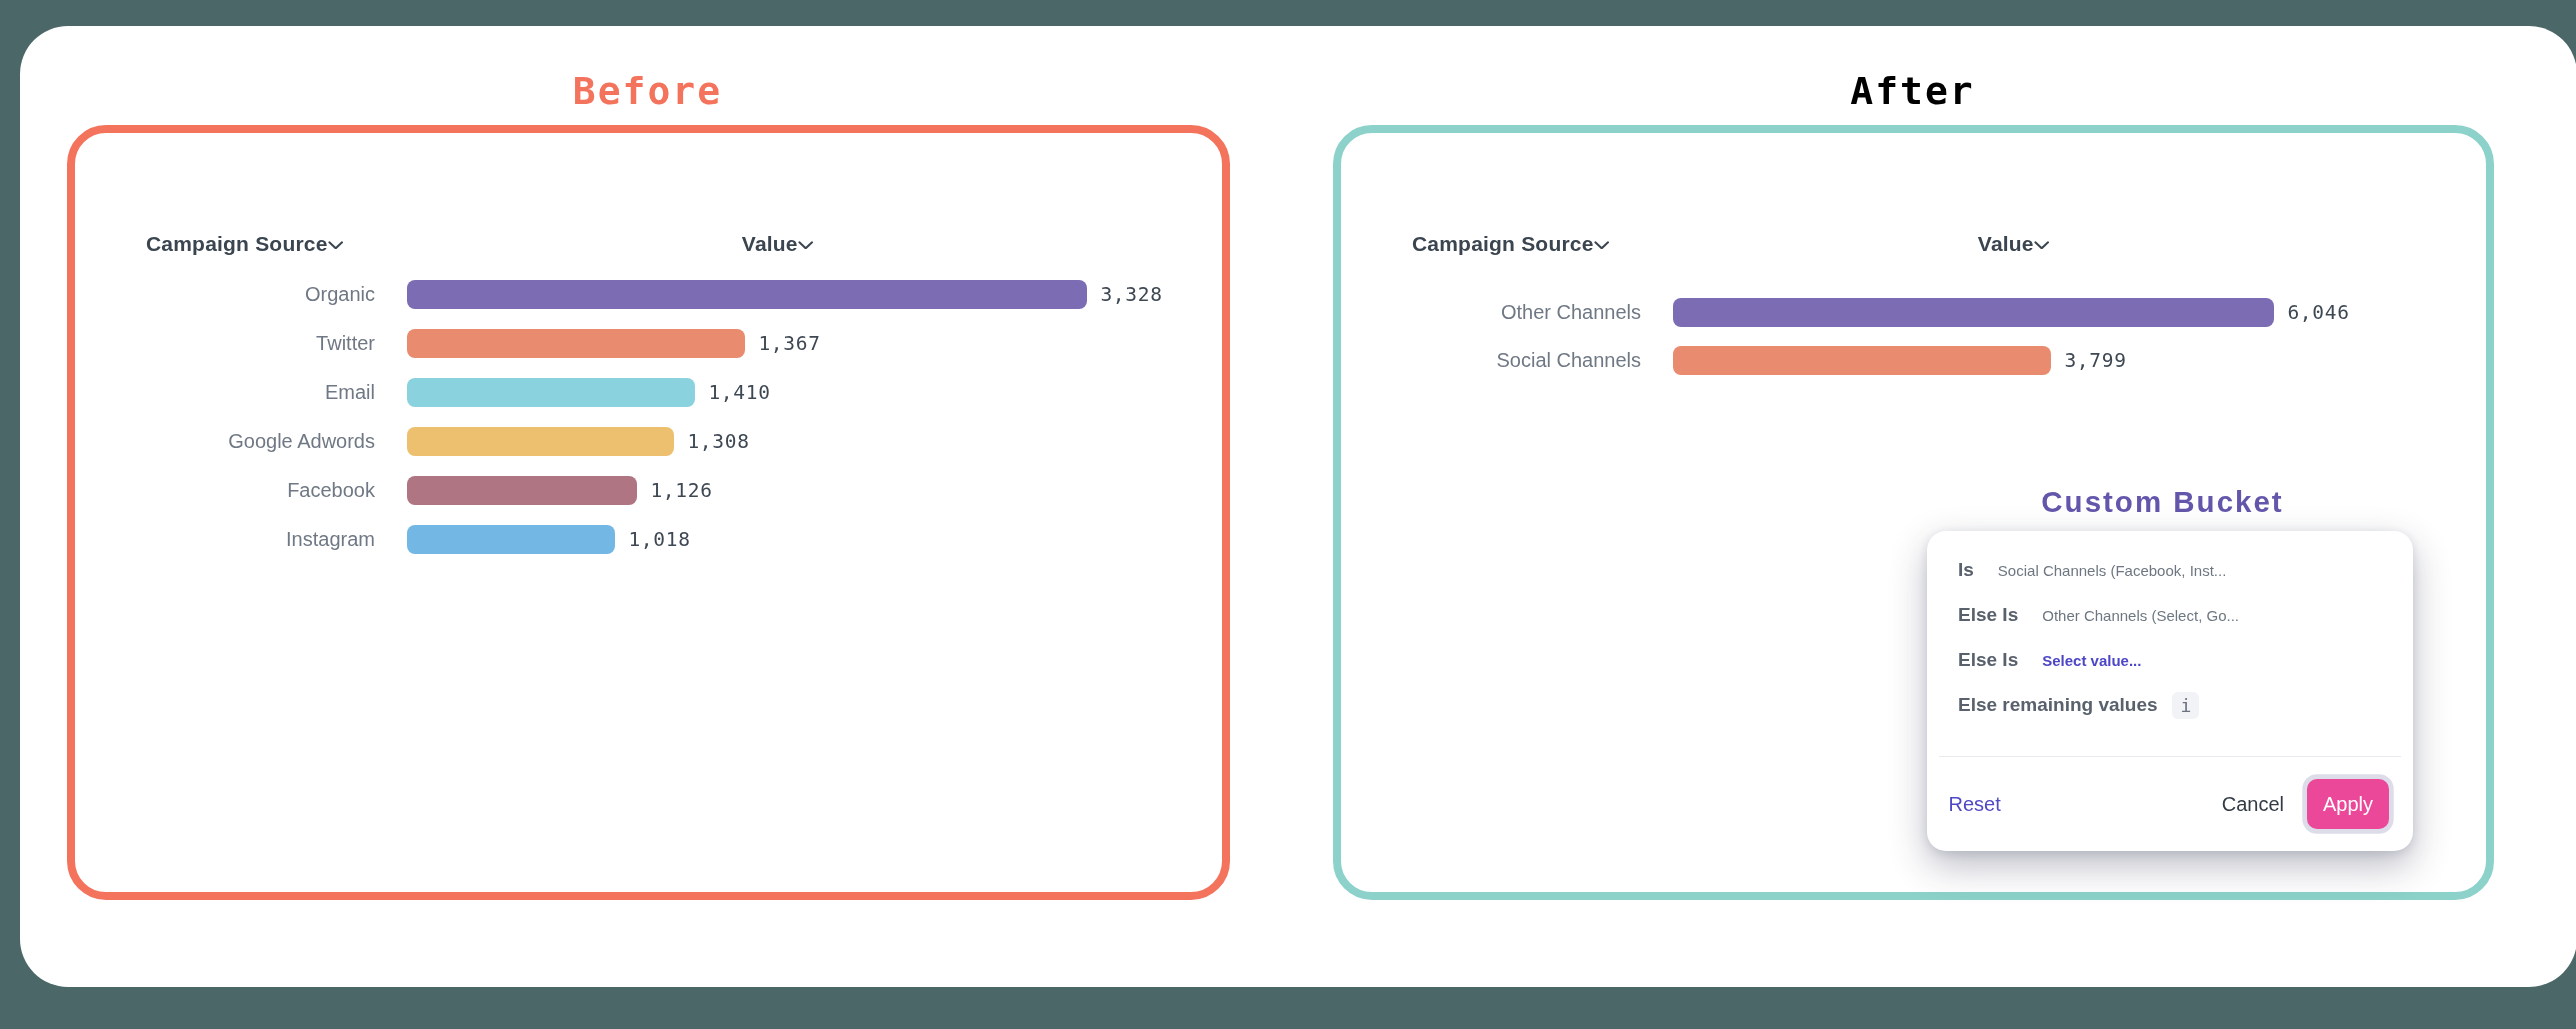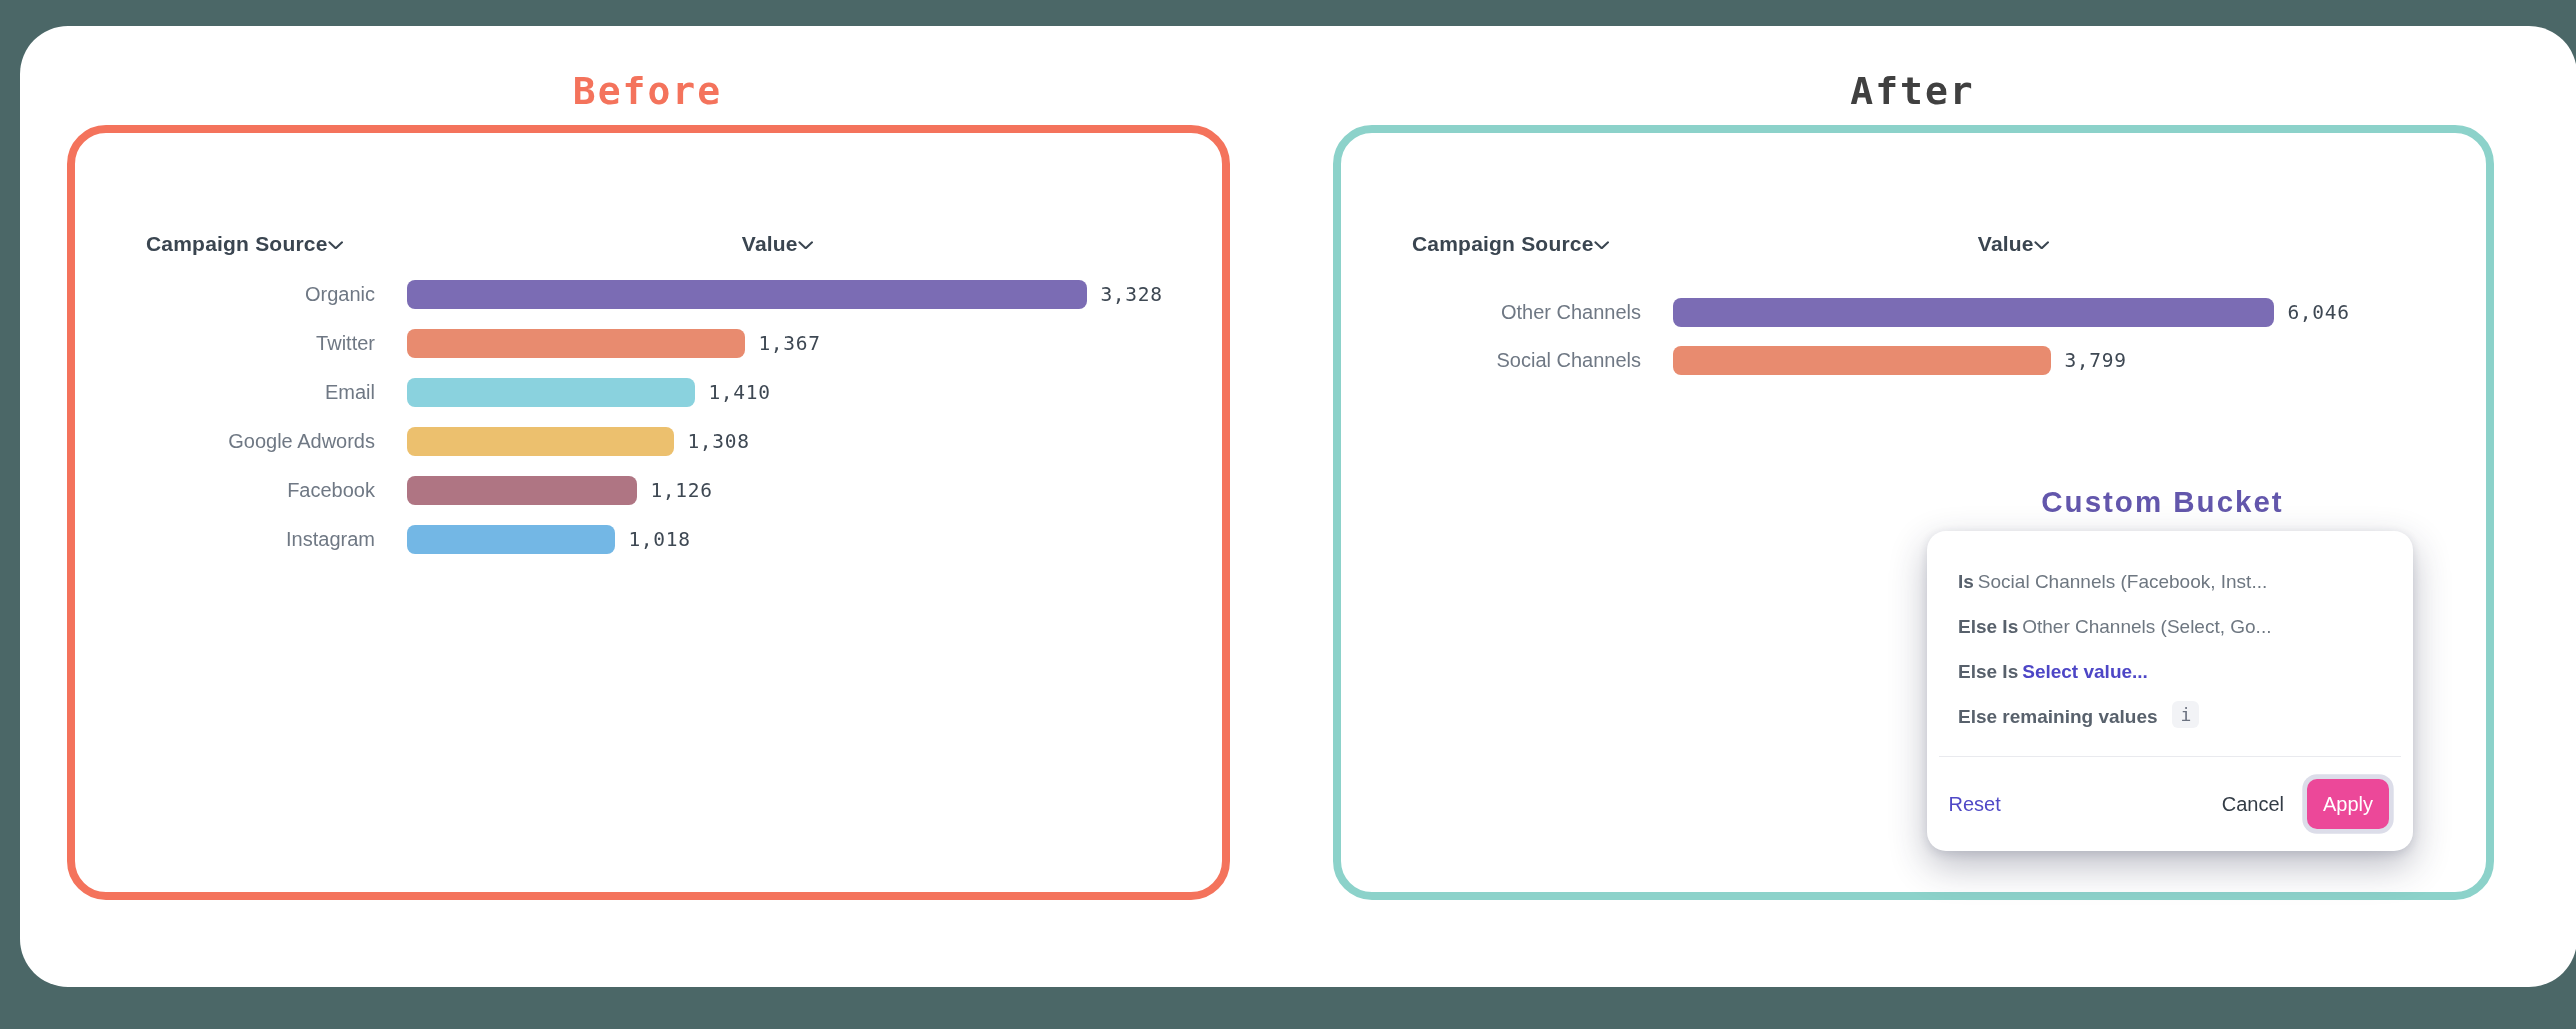--- a/index.html
+++ b/index.html
@@ -6,21 +6,21 @@
   .stage{position:relative;width:2576px;height:1029px;background:#4b6767;overflow:hidden;
          font-family:"Liberation Sans",sans-serif;}
   .card{position:absolute;left:20px;top:25.5px;width:2536px;height:961px;background:#ffffff;
         border-radius:48px;padding-left:21px;}
 
   
   .panel-title{position:absolute;top:43px;height:44px;line-height:44px;width:335px;text-align:center;
         font-family:"DejaVu Sans Mono","Liberation Mono",monospace;font-weight:bold;
         font-size:38px;letter-spacing:2px;}
   .before-title{left:460px;color:#f4735c;}
-  .after-title{left:1725px;color:#404040;}
+  .after-title{left:1725px;color:#000000;}
 
   
   .panel{position:absolute;top:99px;height:775px;border:8.7px solid #000;border-radius:39px;
         box-sizing:border-box;background:#fff;}
   .before-panel{left:47px;width:1163px;border-color:#f4735c;}
   .after-panel{left:1313px;width:1161px;border-color:#8cd2ca;}
 
   
   .thead{position:absolute;left:0;right:0;top:94px;height:34px;}
   .th{position:absolute;top:0;height:34px;display:flex;align-items:center;
@@ -43,23 +43,23 @@
   .row-value{margin-left:13.4px;font-family:"DejaVu Sans Mono","Liberation Mono",monospace;
       font-size:19.5px;letter-spacing:0.7px;color:#3e4853;}
 
   
   .bucket-title{position:absolute;left:1968px;top:454px;width:349px;height:43px;line-height:43px;
       text-align:center;font-family:Liberation Sans, sans-serif;font-weight:bold;
       font-size:29.5px;letter-spacing:2px;color:#6357ac;}
   .popup{position:absolute;left:1907px;top:505px;width:486px;height:320px;background:#ffffff;
       border-radius:19px;box-shadow:0 14.8px 37px rgba(35,40,70,.30),0 2.7px 9.4px rgba(35,40,70,.12);}
   .rules{position:absolute;left:31px;right:17.4px;top:17.4px;}
-  .rule-row{display:flex;align-items:flex-end;height:45px;}
+  .rule-row{display:flex;align-items:center;height:45px;}
   .rule-label{font-weight:bold;color:#58616c;font-size:19px;white-space:nowrap;}
-  .rule-value{margin-left:4px;color:#6e7781;font-size:19px;white-space:nowrap;overflow:hidden;
+  .rule-value{margin-left:24px;color:#6e7781;font-size:15px;white-space:nowrap;overflow:hidden;
       text-overflow:clip;cursor:pointer;}
   .rule-value.link{color:#4d46c6;font-weight:bold;}
   .info-chip{margin-left:14.8px;width:27px;height:27px;border-radius:6px;background:#f2f3f6;
       color:#6b7280;font-family:"DejaVu Sans Mono","Liberation Mono",monospace;font-size:18px;
       display:flex;align-items:center;justify-content:center;cursor:pointer;}
   .popup-divider{position:absolute;left:12px;right:12px;top:225px;height:1.3px;background:#e9eaee;}
   .popup-footer{position:absolute;left:21.5px;right:24px;top:227px;bottom:0;display:flex;align-items:center;}
   .reset-link{color:#5049c7;font-size:20px;cursor:pointer;}
   .cancel-btn{margin-left:auto;color:#333c46;font-size:20px;cursor:pointer;}
   .apply-btn{margin-left:23px;width:82px;height:50px;background:#ec4899;color:#ffffff;

